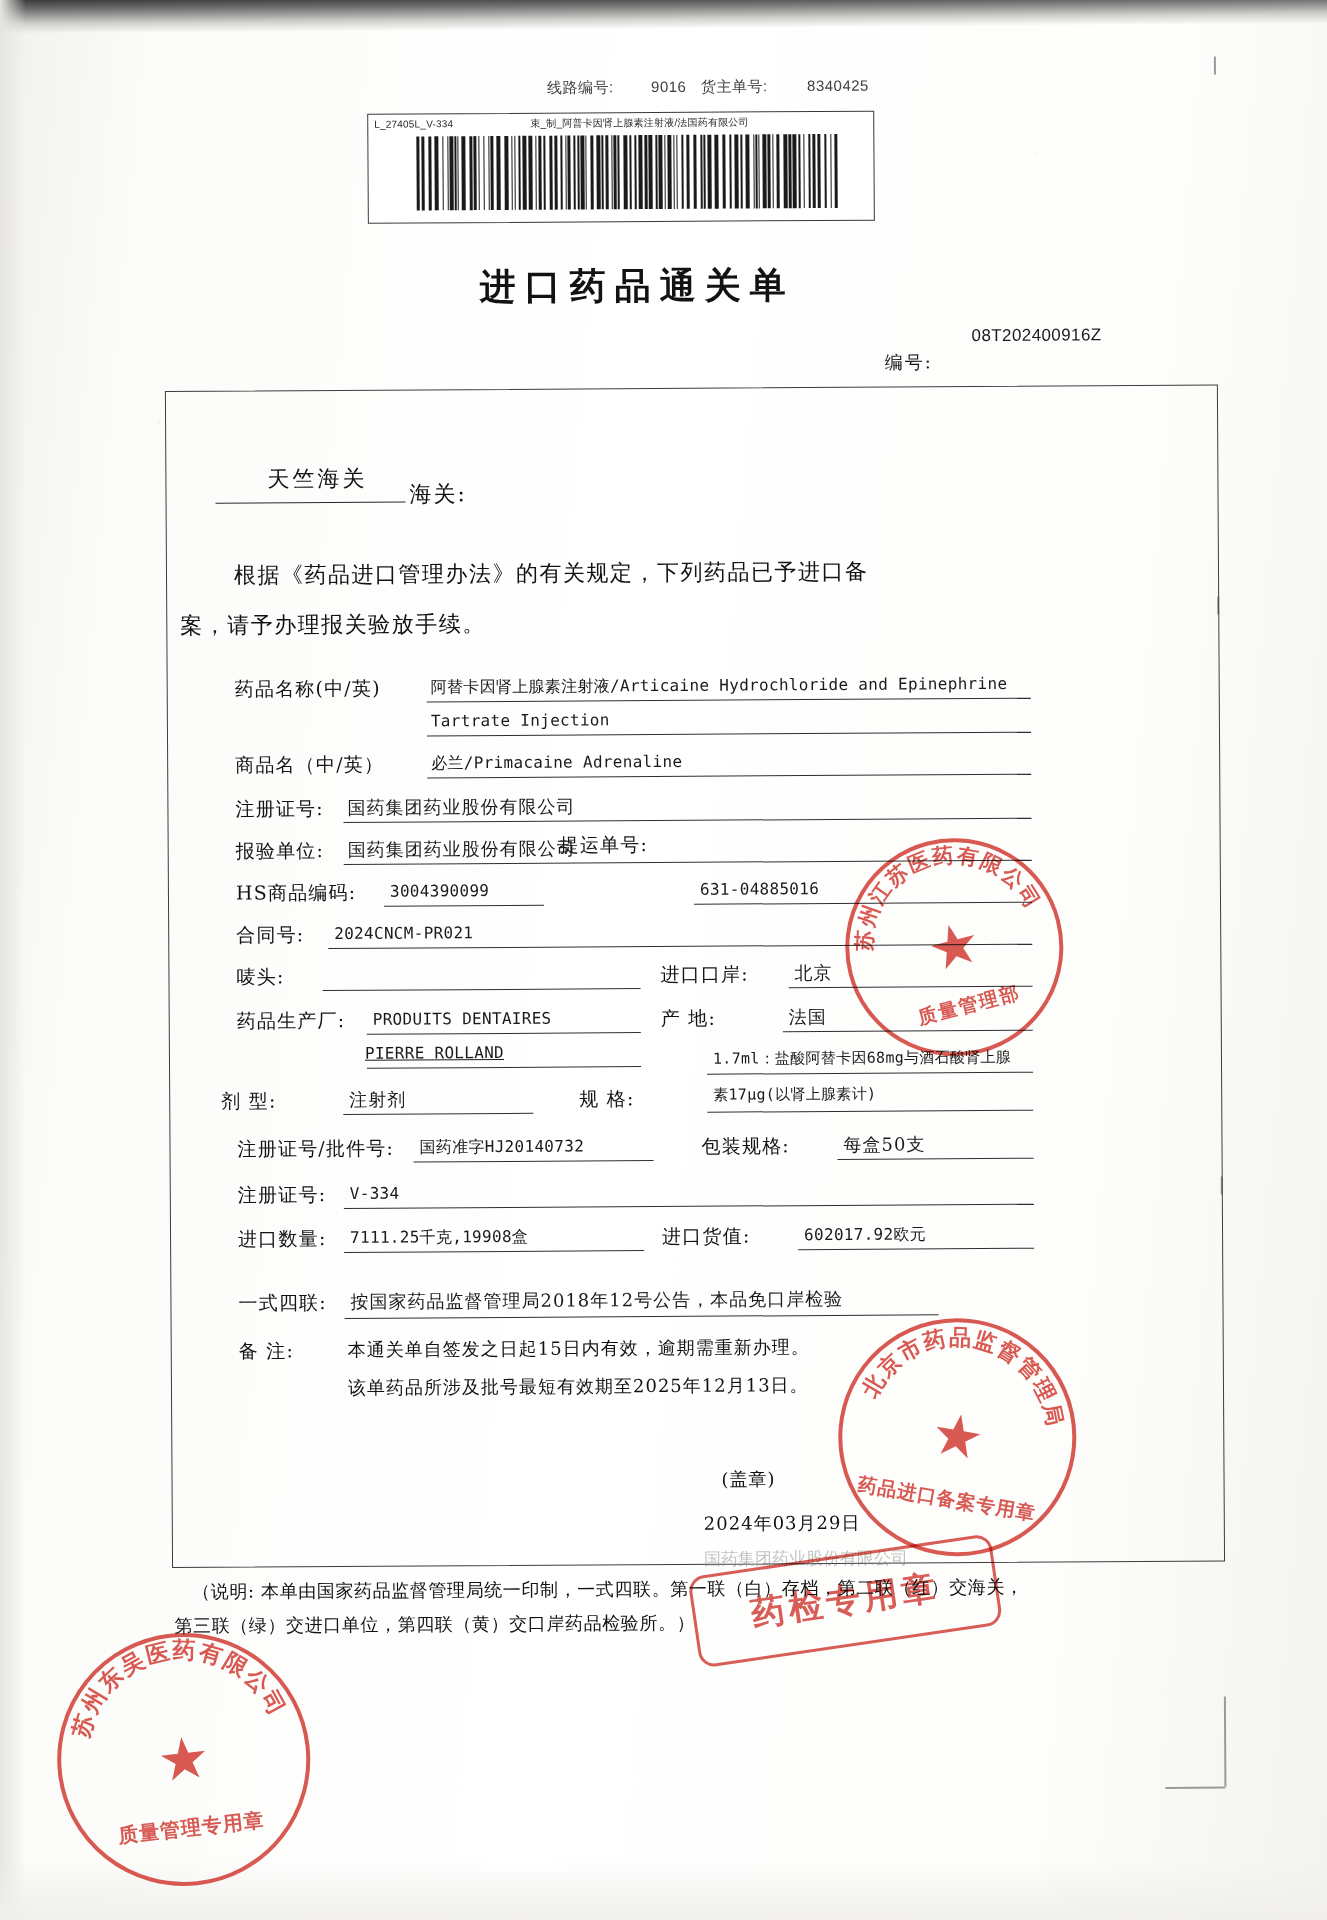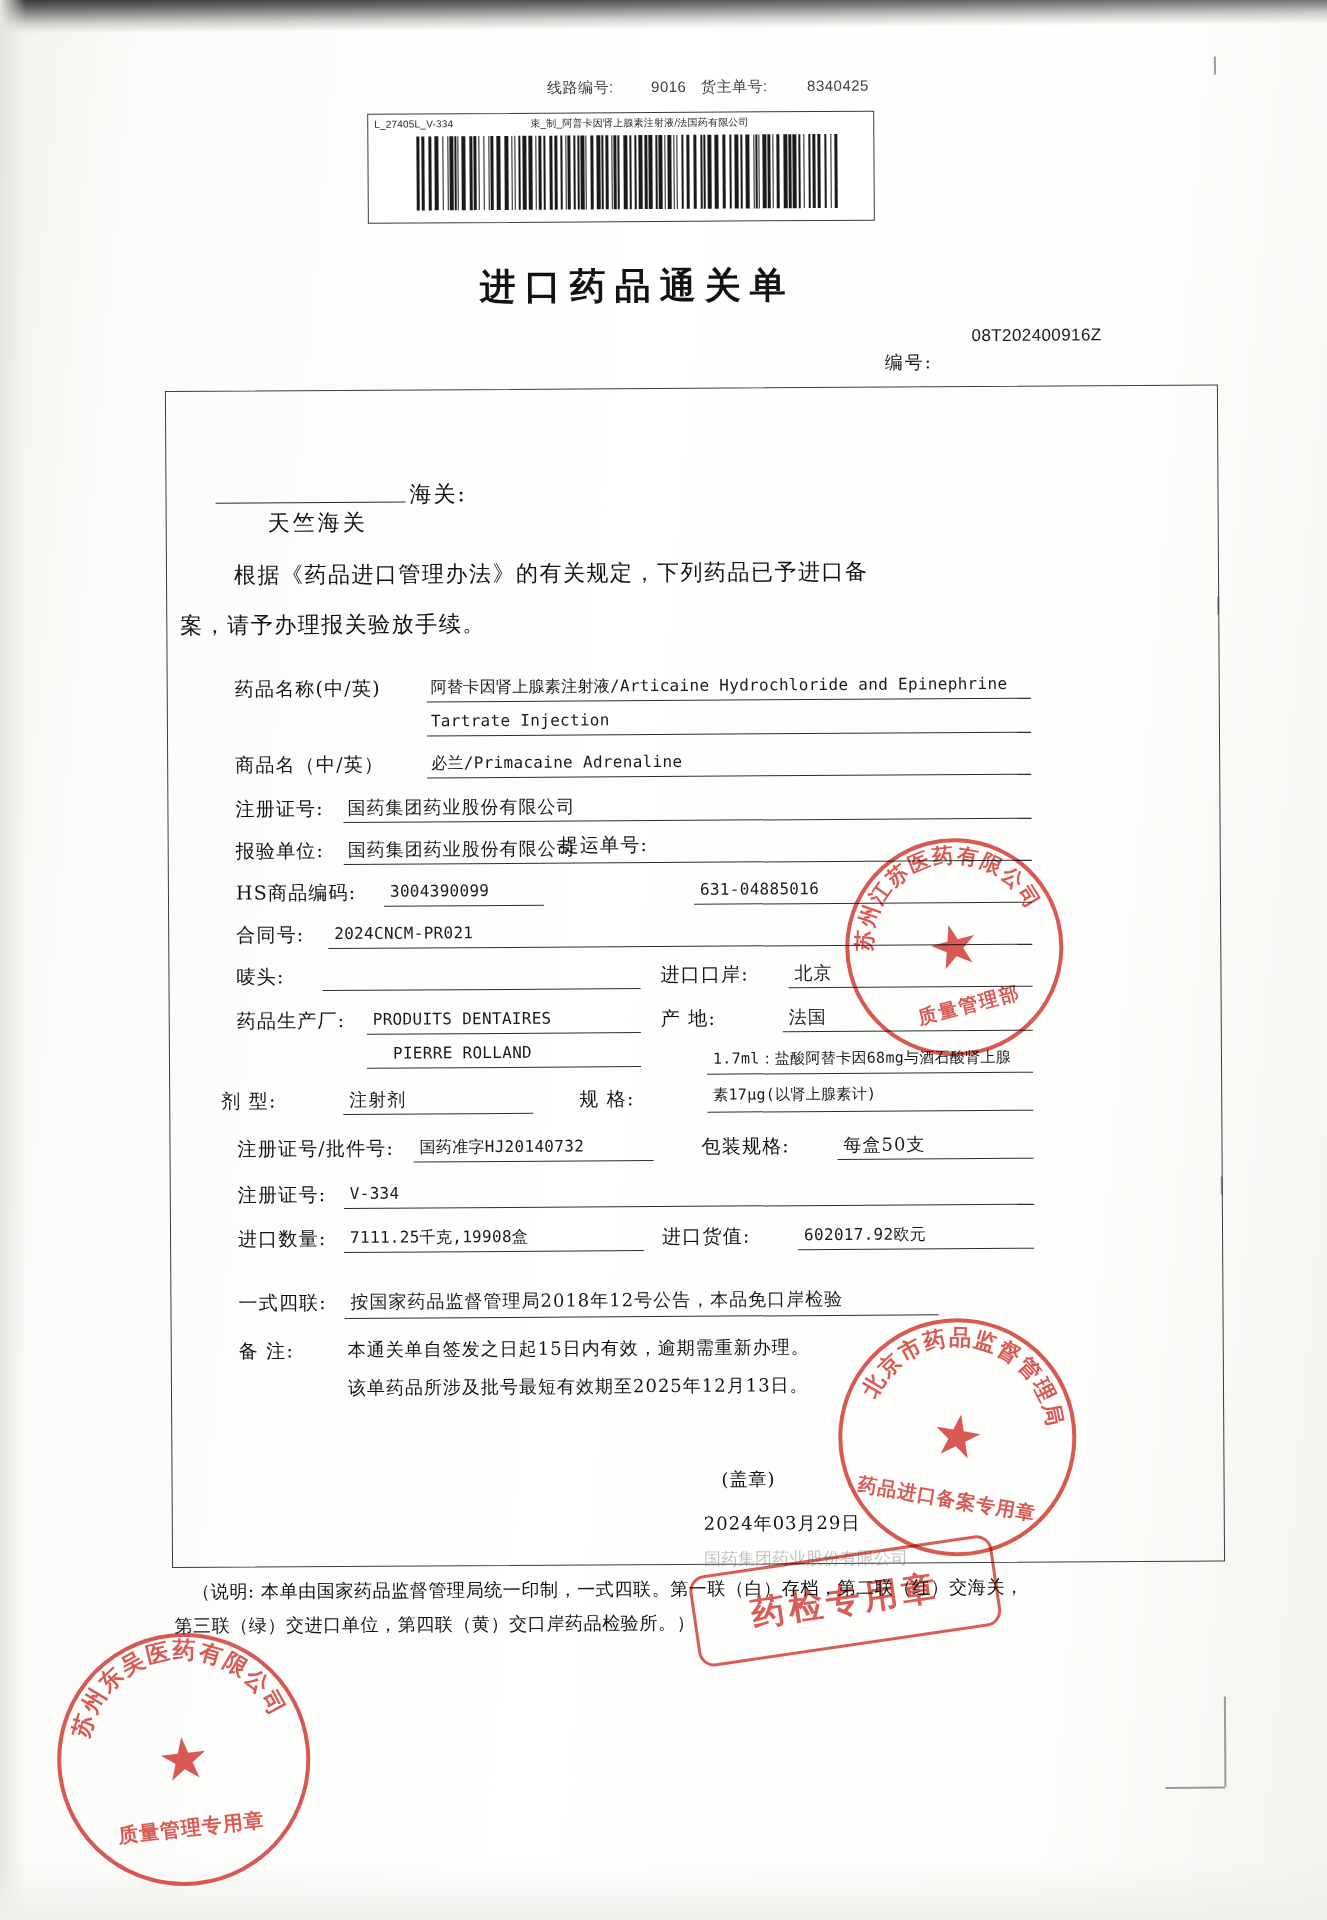--- a/index.html
+++ b/index.html
@@ -146,21 +146,20 @@
     background: transparent;
   }
 
   .customs-name {
     position: absolute;
     left: 270px; top: 462px;
     font-family: "DejaVu Serif", serif;
     font-size: 22px;
     letter-spacing: 3px;
     color: #121212;
-    margin-top: 44px;
   }
   .customs-rule {
     position: absolute;
     left: 218px; top: 500px;
     width: 190px; height: 0;
     border-bottom: 1.4px solid #2a2a2a;
   }
   .customs-suffix {
     position: absolute;
     left: 412px; top: 478px;
@@ -470,21 +469,21 @@
   <div class="flabel" style="left:236px; top:962px;">唛头:</div>
   <div class="fval zhv" style="left:330px; top:962px;"></div>
   <div class="rule" style="left:322px; top:988px; width:318px;"></div>
   <div class="flabel" style="left:660px; top:962px;">进口口岸:</div>
   <div class="fval zhv" style="left:794px; top:962px;">北京</div>
   <div class="rule" style="left:788px; top:988px; width:244px;"></div>
 
   <div class="flabel" style="left:236px; top:1006px;">药品生产厂:</div>
   <div class="fval" style="left:372px; top:1008px;">PRODUITS DENTAIRES</div>
   <div class="rule" style="left:366px; top:1032px; width:274px;"></div>
-  <div class="fval" style="left:392px; top:1042px;">PIERRE ROLLAND</div>
+  <div class="fval" style="left:364px; top:1042px;text-decoration:underline;">PIERRE ROLLAND</div>
   <div class="rule" style="left:366px; top:1066px; width:274px;"></div>
   <div class="flabel" style="left:660px; top:1006px;">产  地:</div>
   <div class="fval zhv" style="left:788px; top:1006px;">法国</div>
   <div class="rule" style="left:782px; top:1032px; width:250px;"></div>
 
   <div class="flabel" style="left:220px; top:1086px;">剂  型:</div>
   <div class="fval zhv" style="left:348px; top:1086px;">注射剂</div>
   <div class="rule" style="left:342px; top:1112px; width:190px;"></div>
   <div class="flabel" style="left:578px; top:1086px;">规  格:</div>
   <div class="fval" style="left:712px; top:1050px; font-size:15px;">1.7ml：盐酸阿替卡因68mg与酒石酸肾上腺</div>

